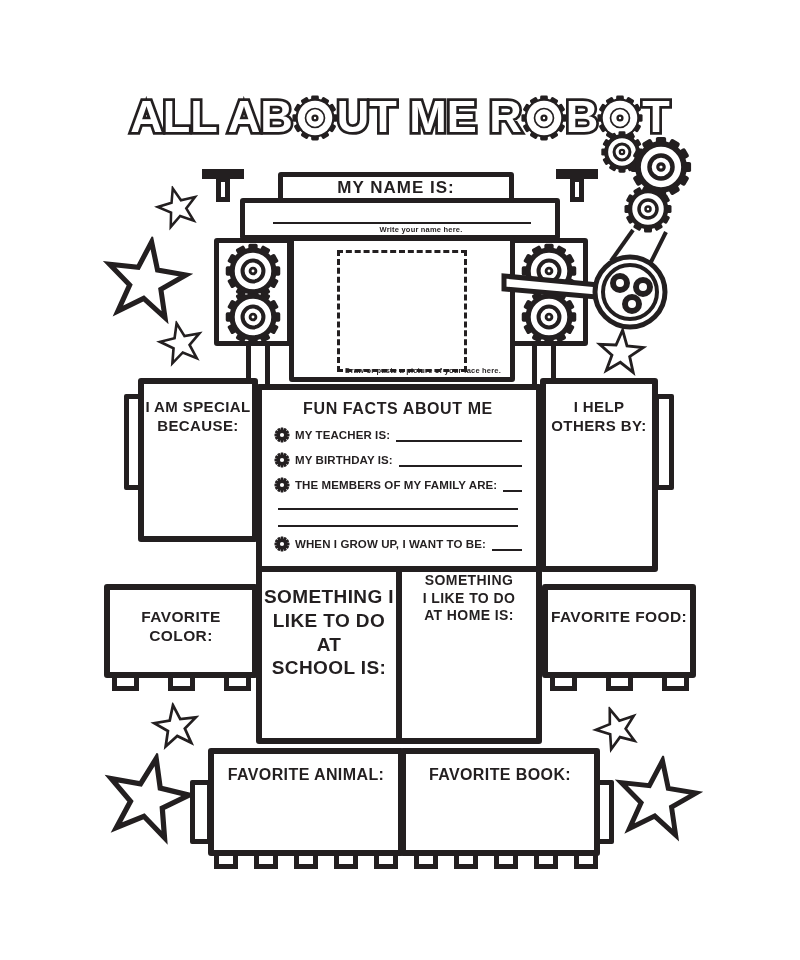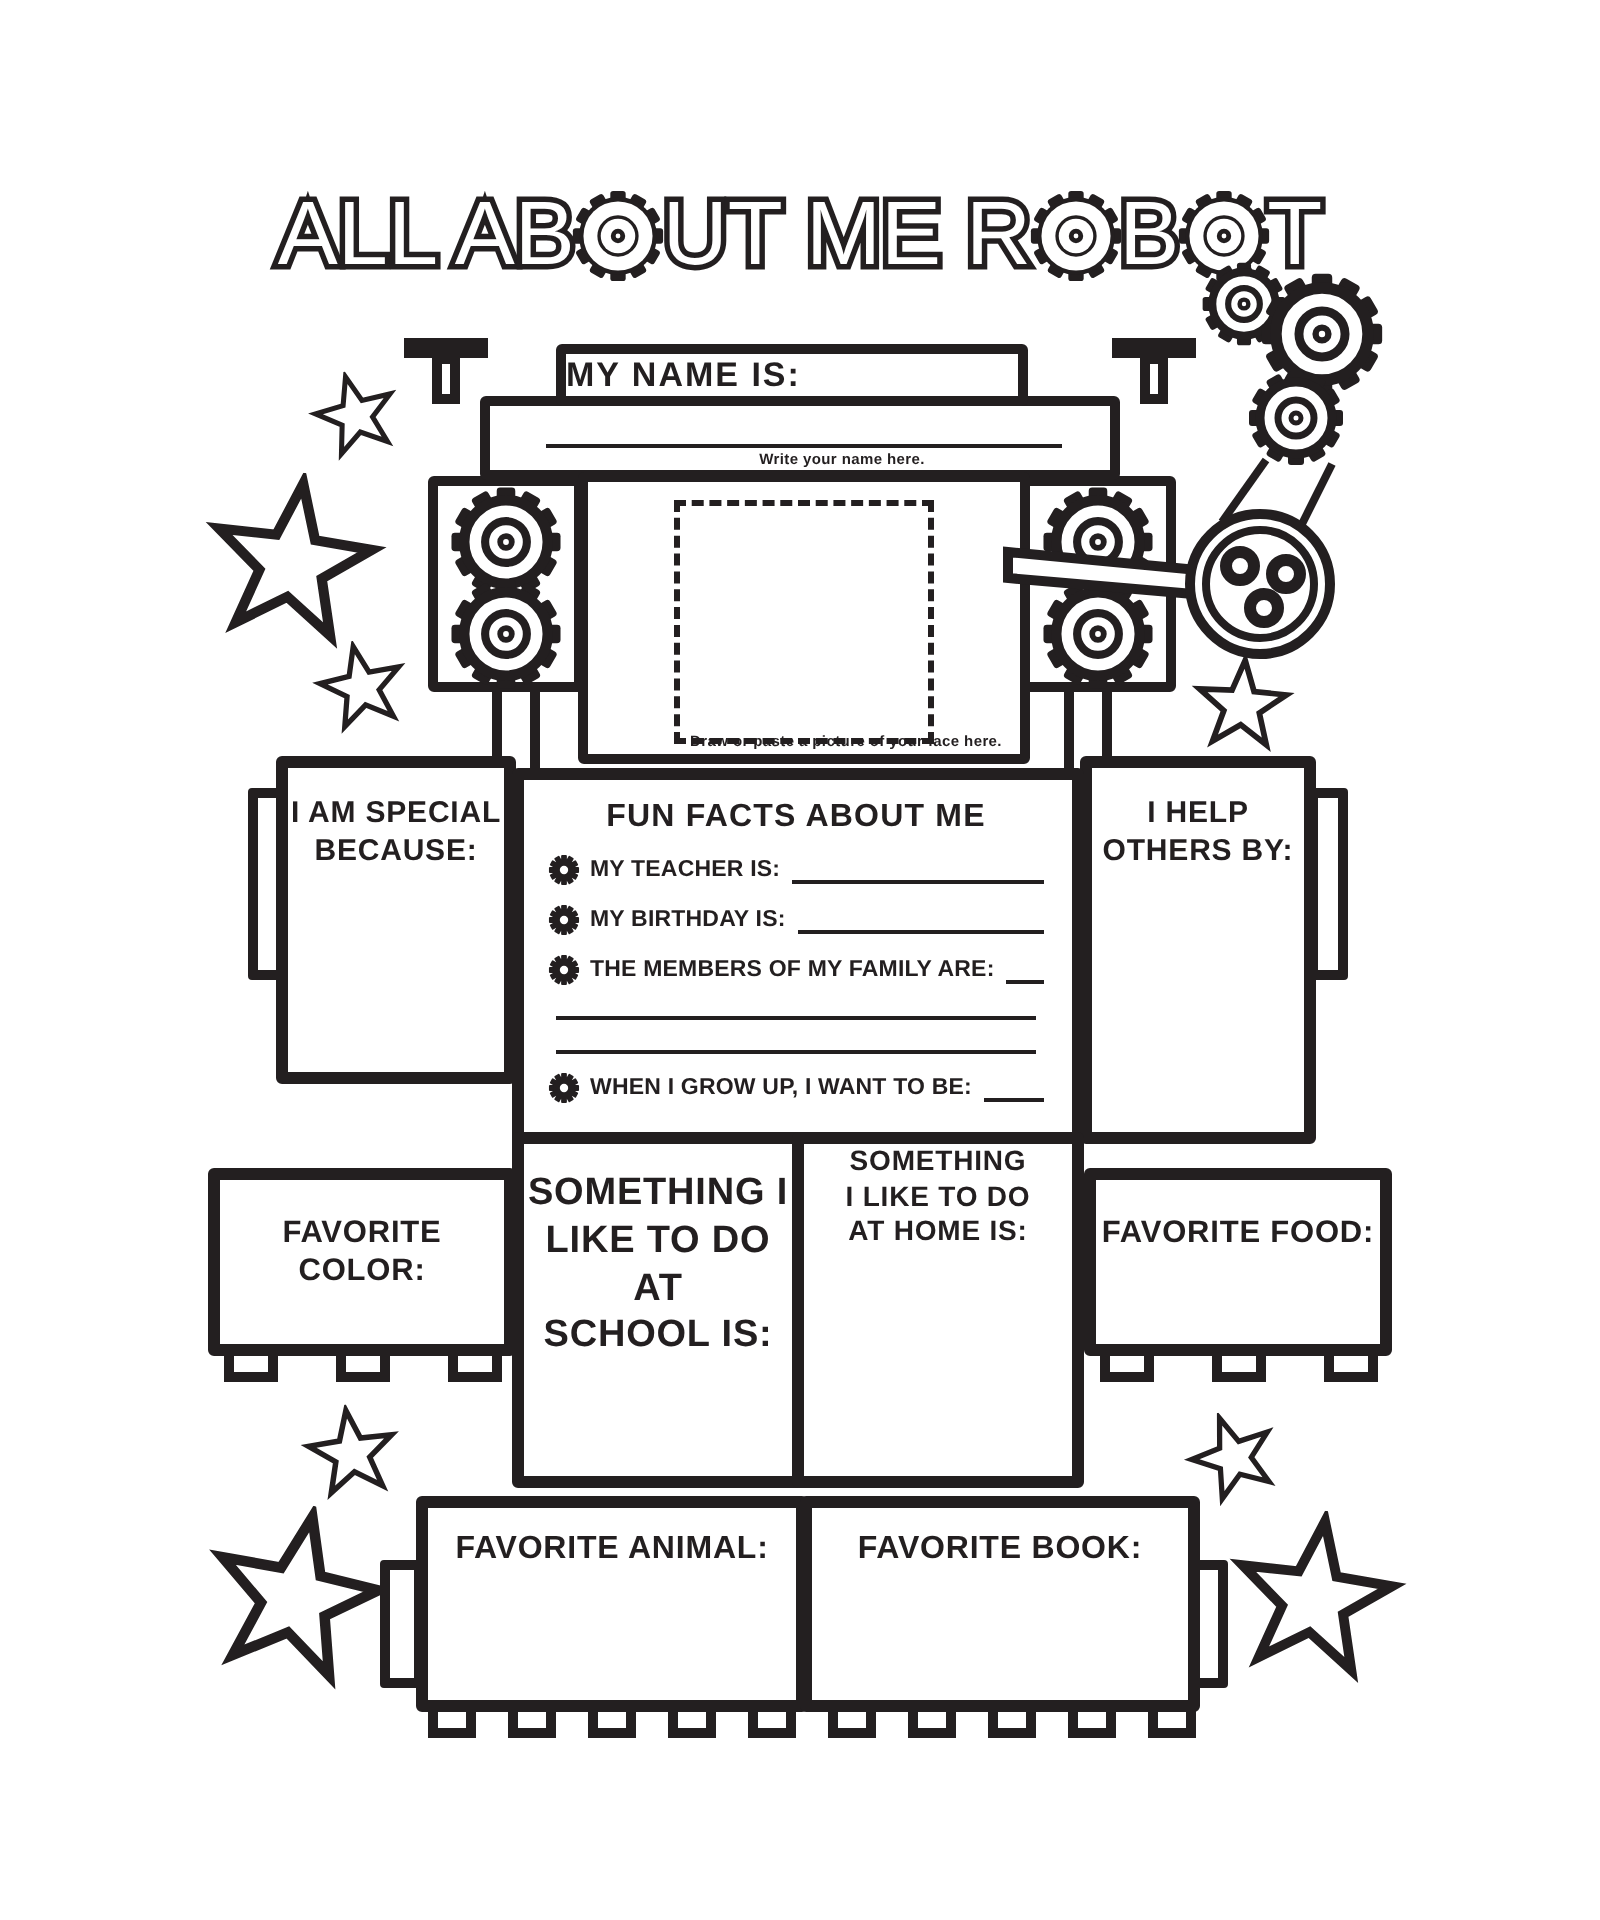--- a/index.html
+++ b/index.html
@@ -16,21 +16,21 @@
   .stem{ position:absolute; background:#fff; border-left:5px solid var(--ink);
          border-right:5px solid var(--ink); box-sizing:border-box; z-index:0; }
   .label{ font-weight:bold; text-align:center; white-space:pre-line;
           letter-spacing:.4px; line-height:1.25; }
   .hint{ position:absolute; left:0; right:0; text-align:center; font-size:7.5px;
          font-weight:bold; color:var(--ink); letter-spacing:.2px;padding-left:42px; }
 
   
   #title{ position:absolute; left:98px; top:86px; width:604px; height:62px;
           display:flex; align-items:center; justify-content:center; z-index:3;
-          font-weight:400; font-size:45px; letter-spacing:0px; color:#fff;
+          font-weight:700; font-size:45px; letter-spacing:0px; color:#fff;
           -webkit-text-stroke:5.5px var(--ink); paint-order:stroke fill; white-space:pre; }
   .title-gear{ width:48px; height:48px; margin:2px -2px 0; flex:none; }
 
   
   #fun-facts{ padding:8px 14px 24px 12px; }
   .ff-head{ font-size:16px; font-weight:bold; text-align:center;
             letter-spacing:.6px; margin:2px 0 4px; }
   .ff-row{ display:flex; align-items:center; margin-top:9px; }
   .ff-gear{ width:16px; height:16px; margin-right:5px; flex:none; }
   .ff-label{ font-size:11.5px; font-weight:bold; white-space:nowrap; letter-spacing:.1px; }
@@ -118,21 +118,21 @@
     </svg>
   <svg class="star" style="left:612px;top:755px;width:90px;height:90px;transform:rotate(8deg)">
       <use href="#star5"></use>
     </svg>
 
   <div style="position:absolute;left:202px;top:169px;width:42px;height:10px;background:var(--ink);z-index:2"></div>
   <div style="position:absolute;left:216px;top:177px;width:14px;height:25px;background:#fff;border:5px solid var(--ink);box-sizing:border-box;z-index:1"></div>
   <div style="position:absolute;left:556px;top:169px;width:42px;height:10px;background:var(--ink);z-index:2"></div>
   <div style="position:absolute;left:570px;top:177px;width:14px;height:25px;background:#fff;border:5px solid var(--ink);box-sizing:border-box;z-index:1"></div>
 
-  <div class="box" style="left:278px;top:172px;width:236px;height:31px;border-width:5px;z-index:3;display:flex;align-items:center;justify-content:flex-start">
+  <div class="box" style="left:278px;top:172px;width:236px;height:31px;border-width:5px;z-index:3;display:flex;align-items:center;justify-content:center">
     <span class="label" style="font-size:17px;letter-spacing:1px">MY NAME IS:</span>
   </div>
 
   <div class="box" style="left:240px;top:198px;width:320px;height:42px;border-width:5px">
     <div style="position:absolute;left:28px;right:24px;bottom:11px;border-bottom:2px solid var(--ink)"></div>
     <div class="hint" style="bottom:1px">Write your name here.</div>
   </div>
 
   <div class="box" style="left:214px;top:238px;width:78px;height:108px;border-width:5px;z-index:1"></div>
   <svg class="gear" style="left:224px;top:242px;width:58px;height:58px">

